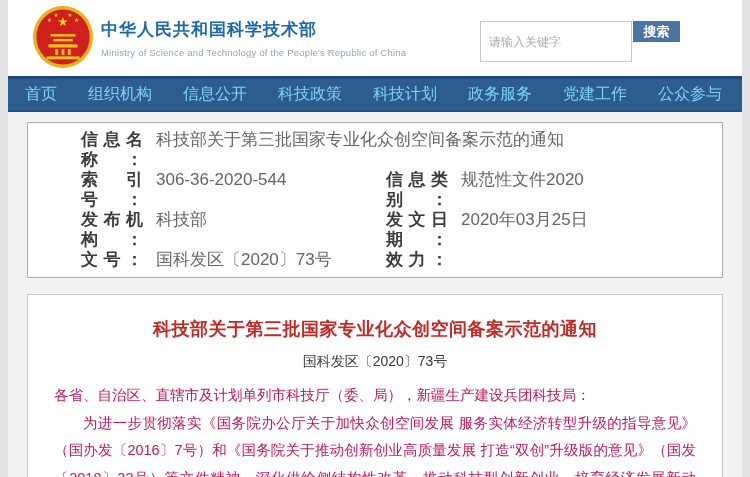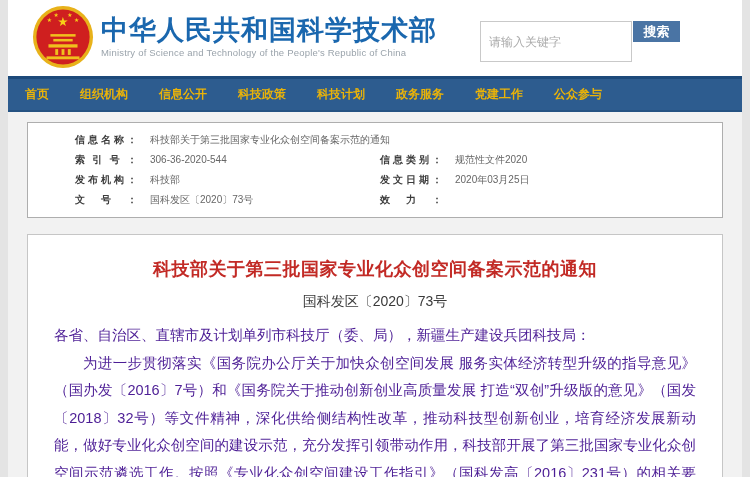--- a/index.html
+++ b/index.html
@@ -8,76 +8,76 @@
     background:#e4e4e4;
     font-family:"Liberation Sans","DejaVu Sans",sans-serif;
   }
   .page{margin:0 8px;width:734px;}
 
   
   .site-header{height:76px;background:#fff;position:relative;}
   .logo-block{position:absolute;left:24px;top:4px;display:flex;align-items:center;cursor:pointer;}
   .emblem{width:62px;height:66px;display:block;}
   .title-wrap{margin-left:7px;}
-  .site-title{font-size:27px;font-weight:bold;color:#1a67ae;letter-spacing:1px;line-height:28px;}
+  .site-title{font-size:17px;font-weight:bold;color:#1a67ae;letter-spacing:1px;line-height:28px;}
   .site-subtitle{font-size:9.5px;color:#9aa3ab;margin-top:3px;letter-spacing:.2px;}
   .search-wrap{position:absolute;left:472px;top:21px;display:flex;}
   .search-input{
     width:152px;height:41px;box-sizing:border-box;border:1px solid #c9c9c9;
     padding:0 8px;font-size:12px;color:#555;outline:none;background:#fff;
     font-family:"Liberation Sans","DejaVu Sans",sans-serif;
   }
   .search-input::placeholder{color:#aaa;}
   .search-btn{
     width:47px;height:21px;border:none;background:#4a74a4;color:#fff;
     font-size:13px;font-weight:bold;cursor:pointer;margin-left:1px;
     font-family:"Liberation Sans","DejaVu Sans",sans-serif;
   }
 
   
   .main-nav{
     height:31px;background:#2d5c8f;border-top:3px solid #1d4a7a;border-bottom:2px solid #255282;
     display:flex;align-items:center;padding-left:17px;
   }
   .nav-item{
-    color:#eab308;font-size:12px;font-weight:bold;margin-right:31px;
+    color:#7dd3fc;font-size:16px;font-weight:normal;margin-right:31px;
     cursor:pointer;white-space:nowrap;
   }
 
   
   .content{background:#f2f2f2;padding:10px 19px 0;height:355px;}
 
   .info-box{
     background:#fff;border:1px solid #aeaeae;
     padding:7px 10px 7px 47px;box-sizing:border-box;
   }
   .igrid{
     display:grid;grid-template-columns:62px 243px 62px auto;
-    font-size:10px;line-height:20px;
+    font-size:17px;line-height:20px;margin-left:6px;
   }
   .k{
     font-weight:bold;color:#3c3c3c;
     text-align:justify;text-align-last:justify;
     -moz-text-align-last:justify;
   }
   .v{color:#666;padding-left:13px;}
   .span3{grid-column:2 / 5;}
 
   .doc-box{
     background:#fff;border:1px solid #c6c6c6;margin-top:16px;
     padding:22px 26px 60px;box-sizing:border-box;min-height:360px;
   }
   .doc-title{
     margin:0;text-align:center;font-size:18px;font-weight:bold;color:#c22a25;
     letter-spacing:.5px;
   }
   .doc-number{text-align:center;font-size:14px;color:#3a3a3a;margin-top:12px;}
   .doc-body{margin-top:11px;}
   .doc-body p{
-    margin:0;font-size:14.5px;line-height:27.5px;color:#4c1d95;
+    margin:0;font-size:14.5px;line-height:27.5px;color:#be185d;
     text-align:justify;
   }
   .doc-body p.indent{text-indent:2em;}
 </style>
 </head>
 <body>
 
 <div class="page">
 
   <header class="site-header">

